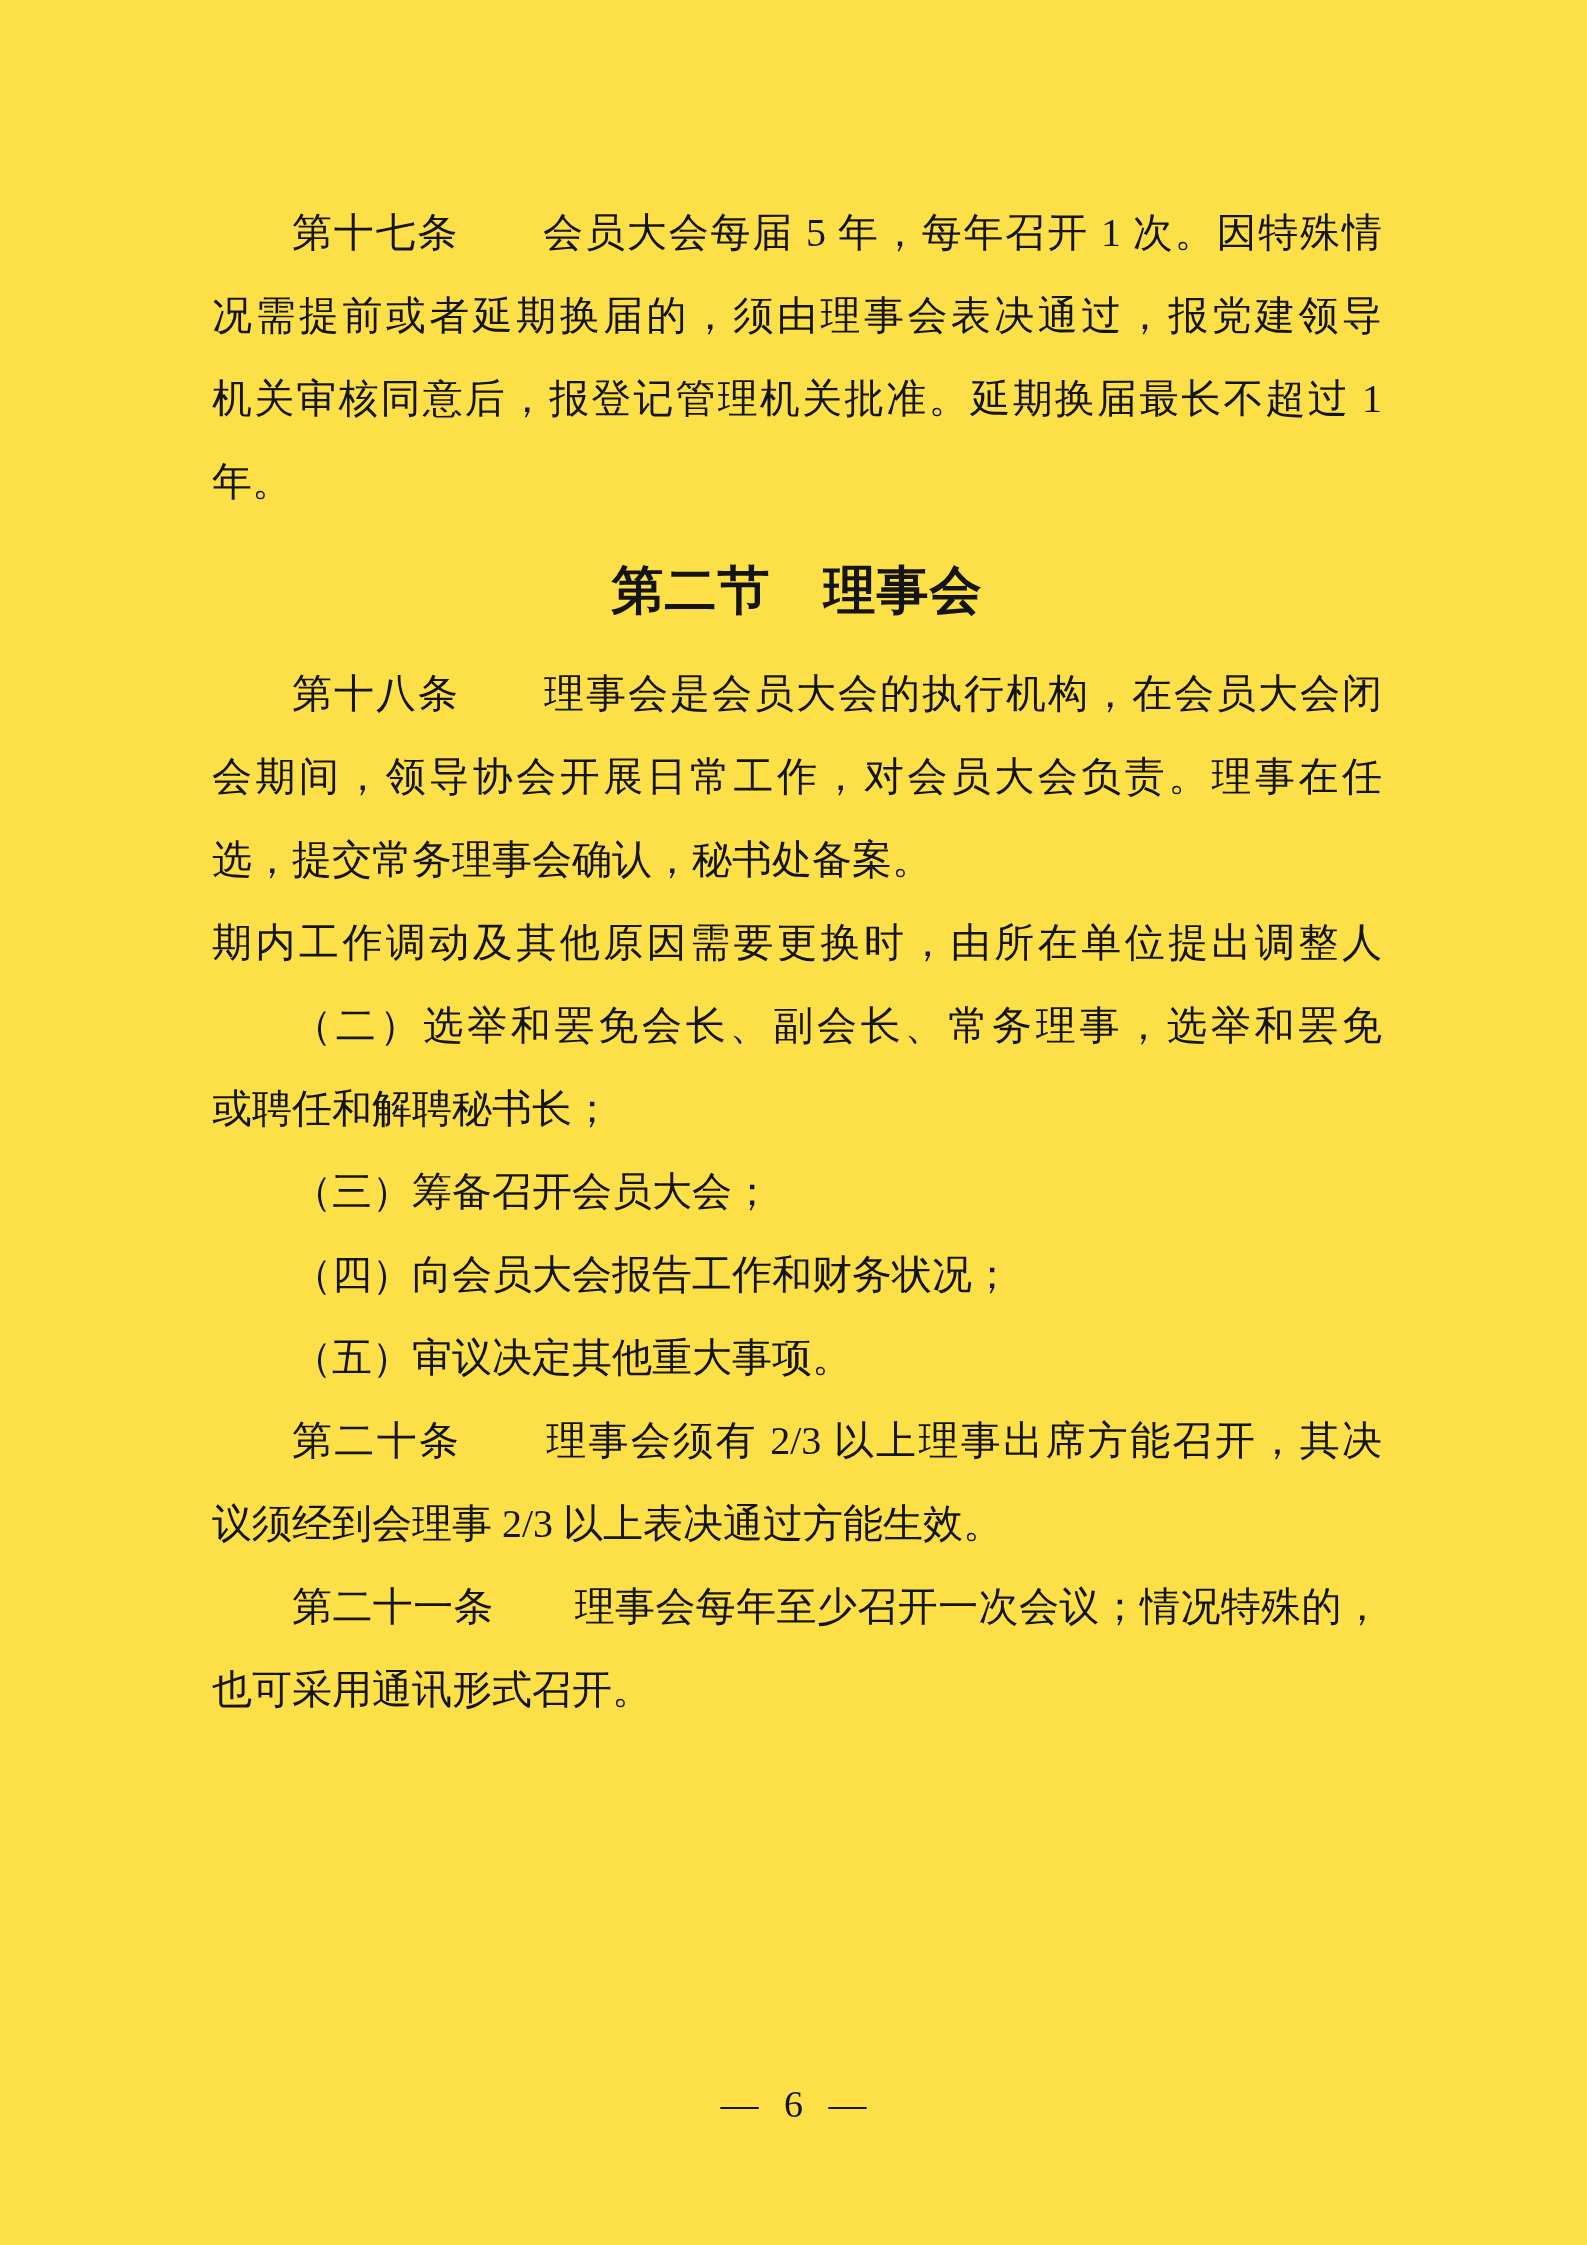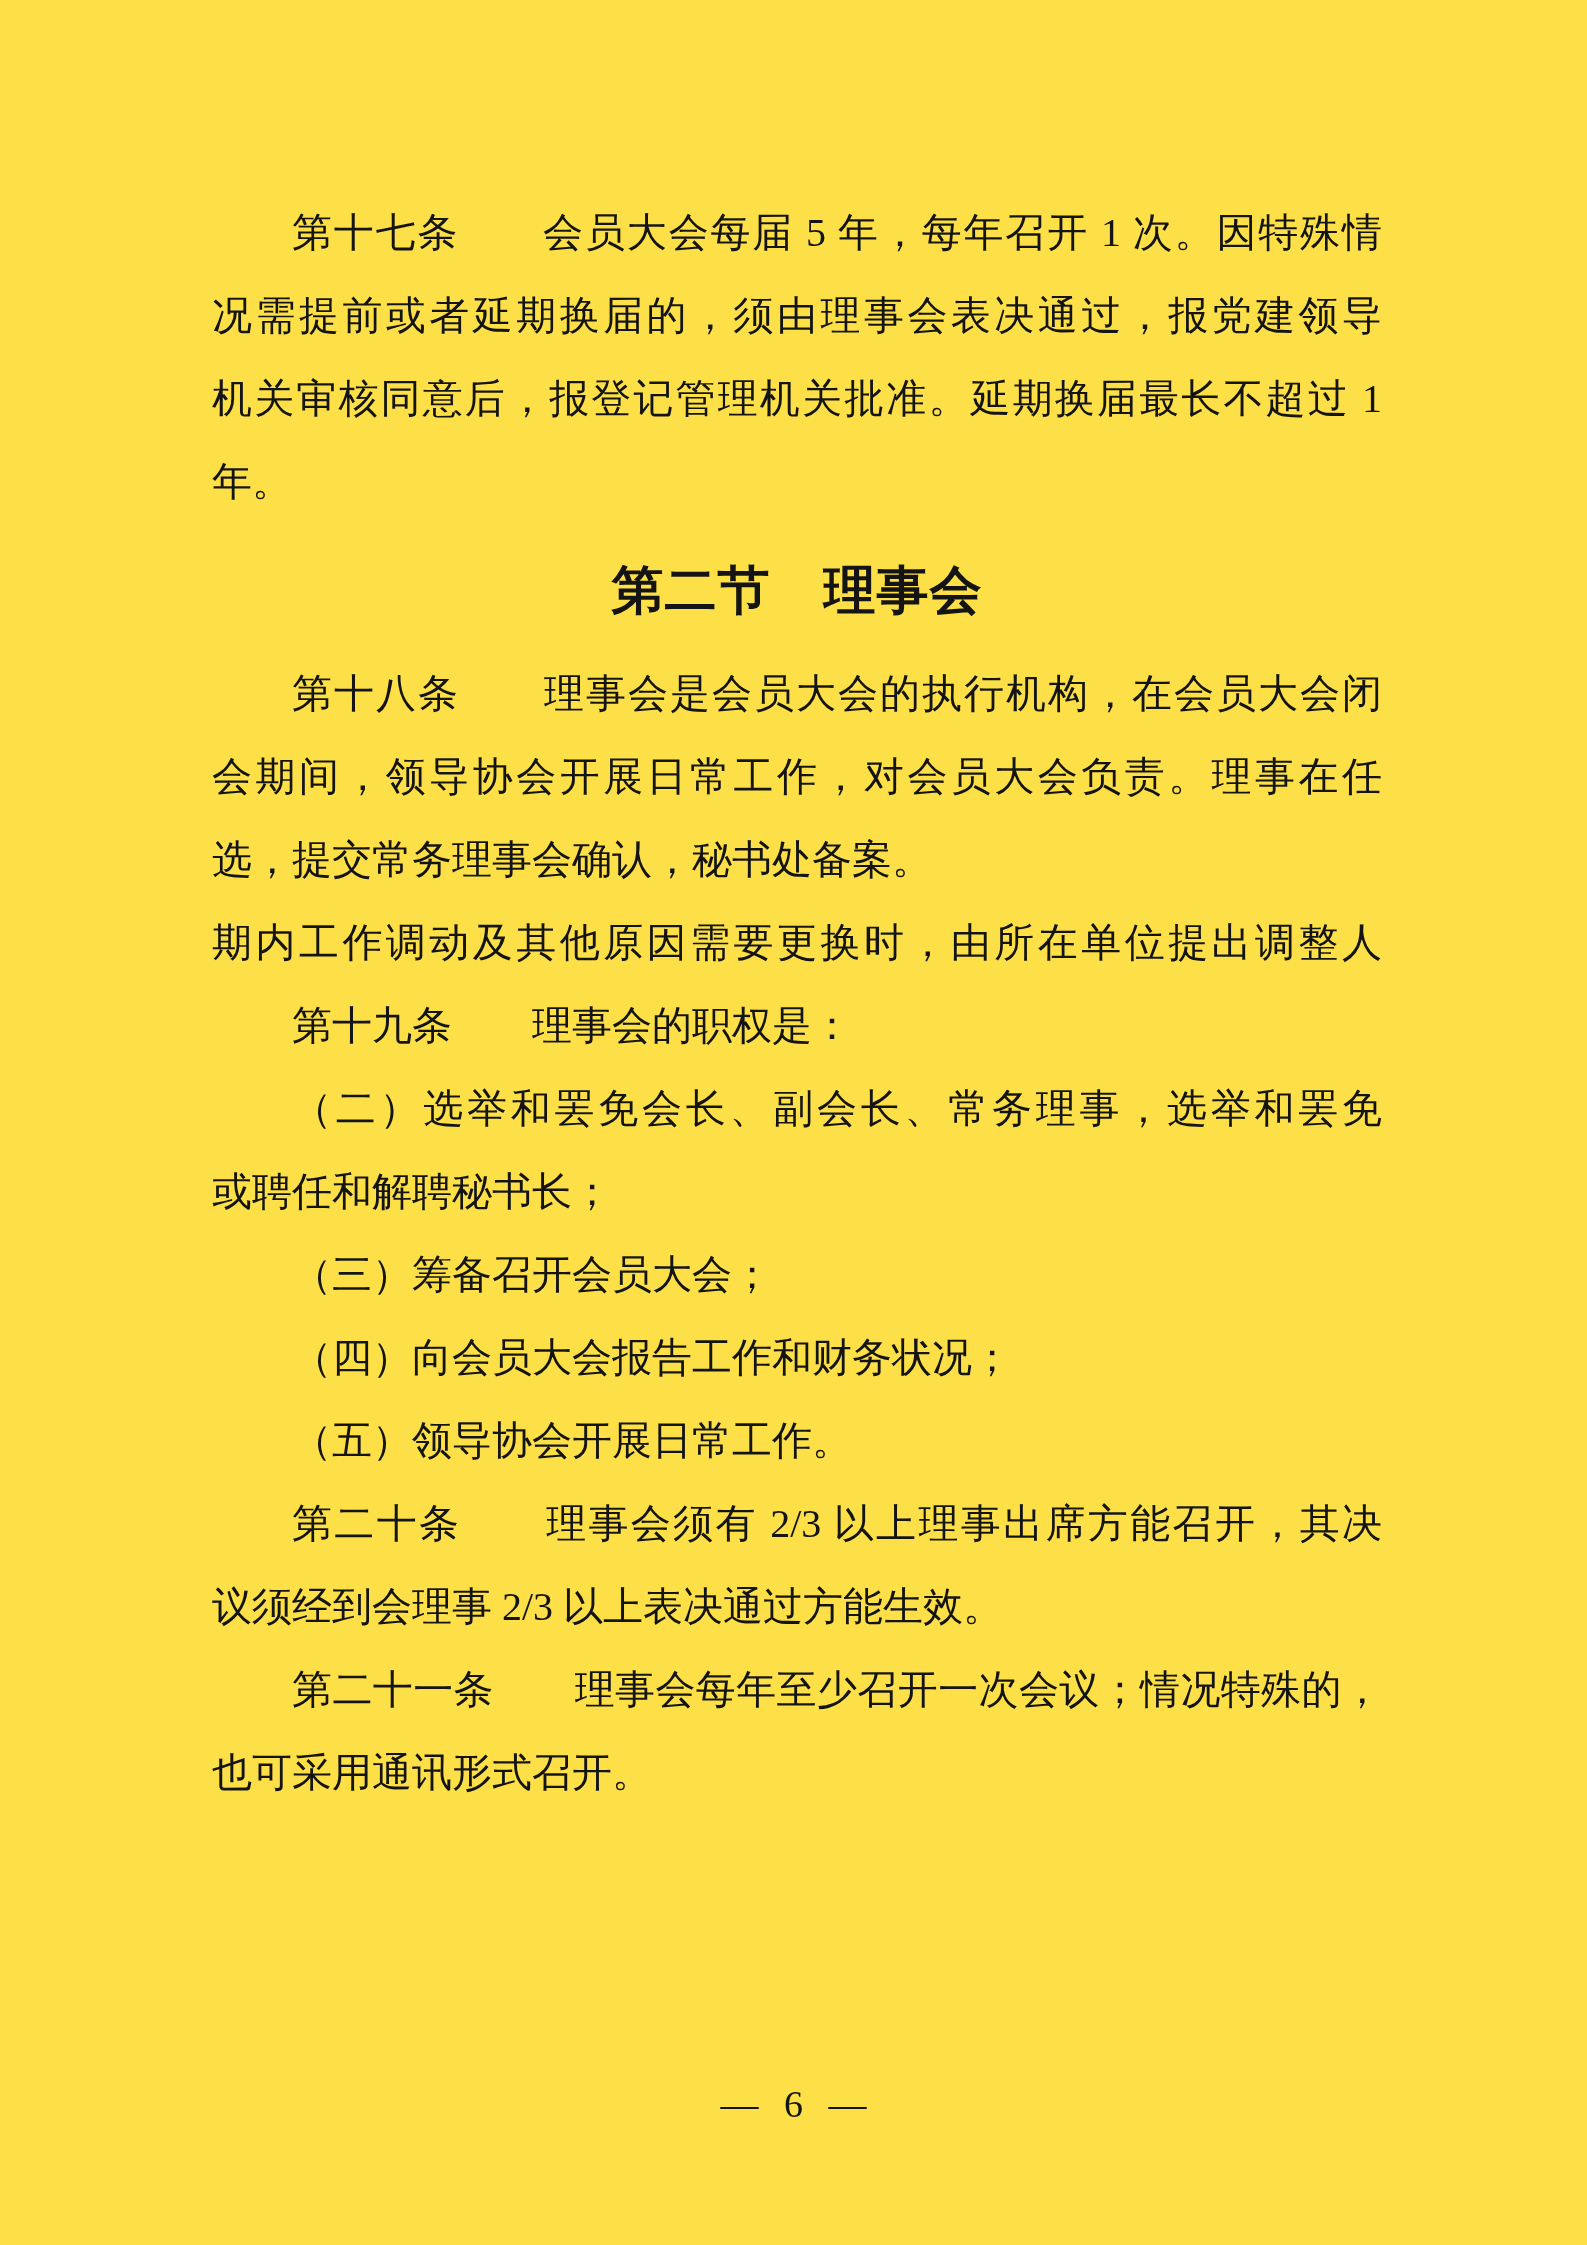--- a/index.html
+++ b/index.html
@@ -78,40 +78,37 @@
 
     <div class="section-heading">第二节　理事会</div>
 
     <div class="para">
       <div class="line indent fill">第十八条　　理事会是会员大会的执行机构，在会员大会闭</div>
       <div class="line fill">会期间，领导协会开展日常工作，对会员大会负责。理事在任</div>
       <div class="line">选，提交常务理事会确认，秘书处备案。</div>
       <div class="line fill">期内工作调动及其他原因需要更换时，由所在单位提出调整人</div>
     </div>
 
-    <div class="para">
-      <div class="line indent">第十九条　　理事会的职权是：</div>
-    </div>
 
 
     <div class="para">
       <div class="line indent fill">（二）选举和罢免会长、副会长、常务理事，选举和罢免</div>
       <div class="line">或聘任和解聘秘书长；</div>
     </div>
 
     <div class="para">
       <div class="line indent">（三）筹备召开会员大会；</div>
     </div>
 
     <div class="para">
       <div class="line indent">（四）向会员大会报告工作和财务状况；</div>
     </div>
 
     <div class="para">
-      <div class="line indent">（五）领导协会开展日常工作。</div>
+      <div class="line indent">（五）审议决定其他重大事项。</div>
     </div>
 
     <div class="para">
       <div class="line indent fill">第二十条　　理事会须有 2/3 以上理事出席方能召开，其决</div>
       <div class="line">议须经到会理事 2/3 以上表决通过方能生效。</div>
     </div>
 
     <div class="para">
       <div class="line indent fill">第二十一条　　理事会每年至少召开一次会议；情况特殊的，</div>
       <div class="line">也可采用通讯形式召开。</div>

